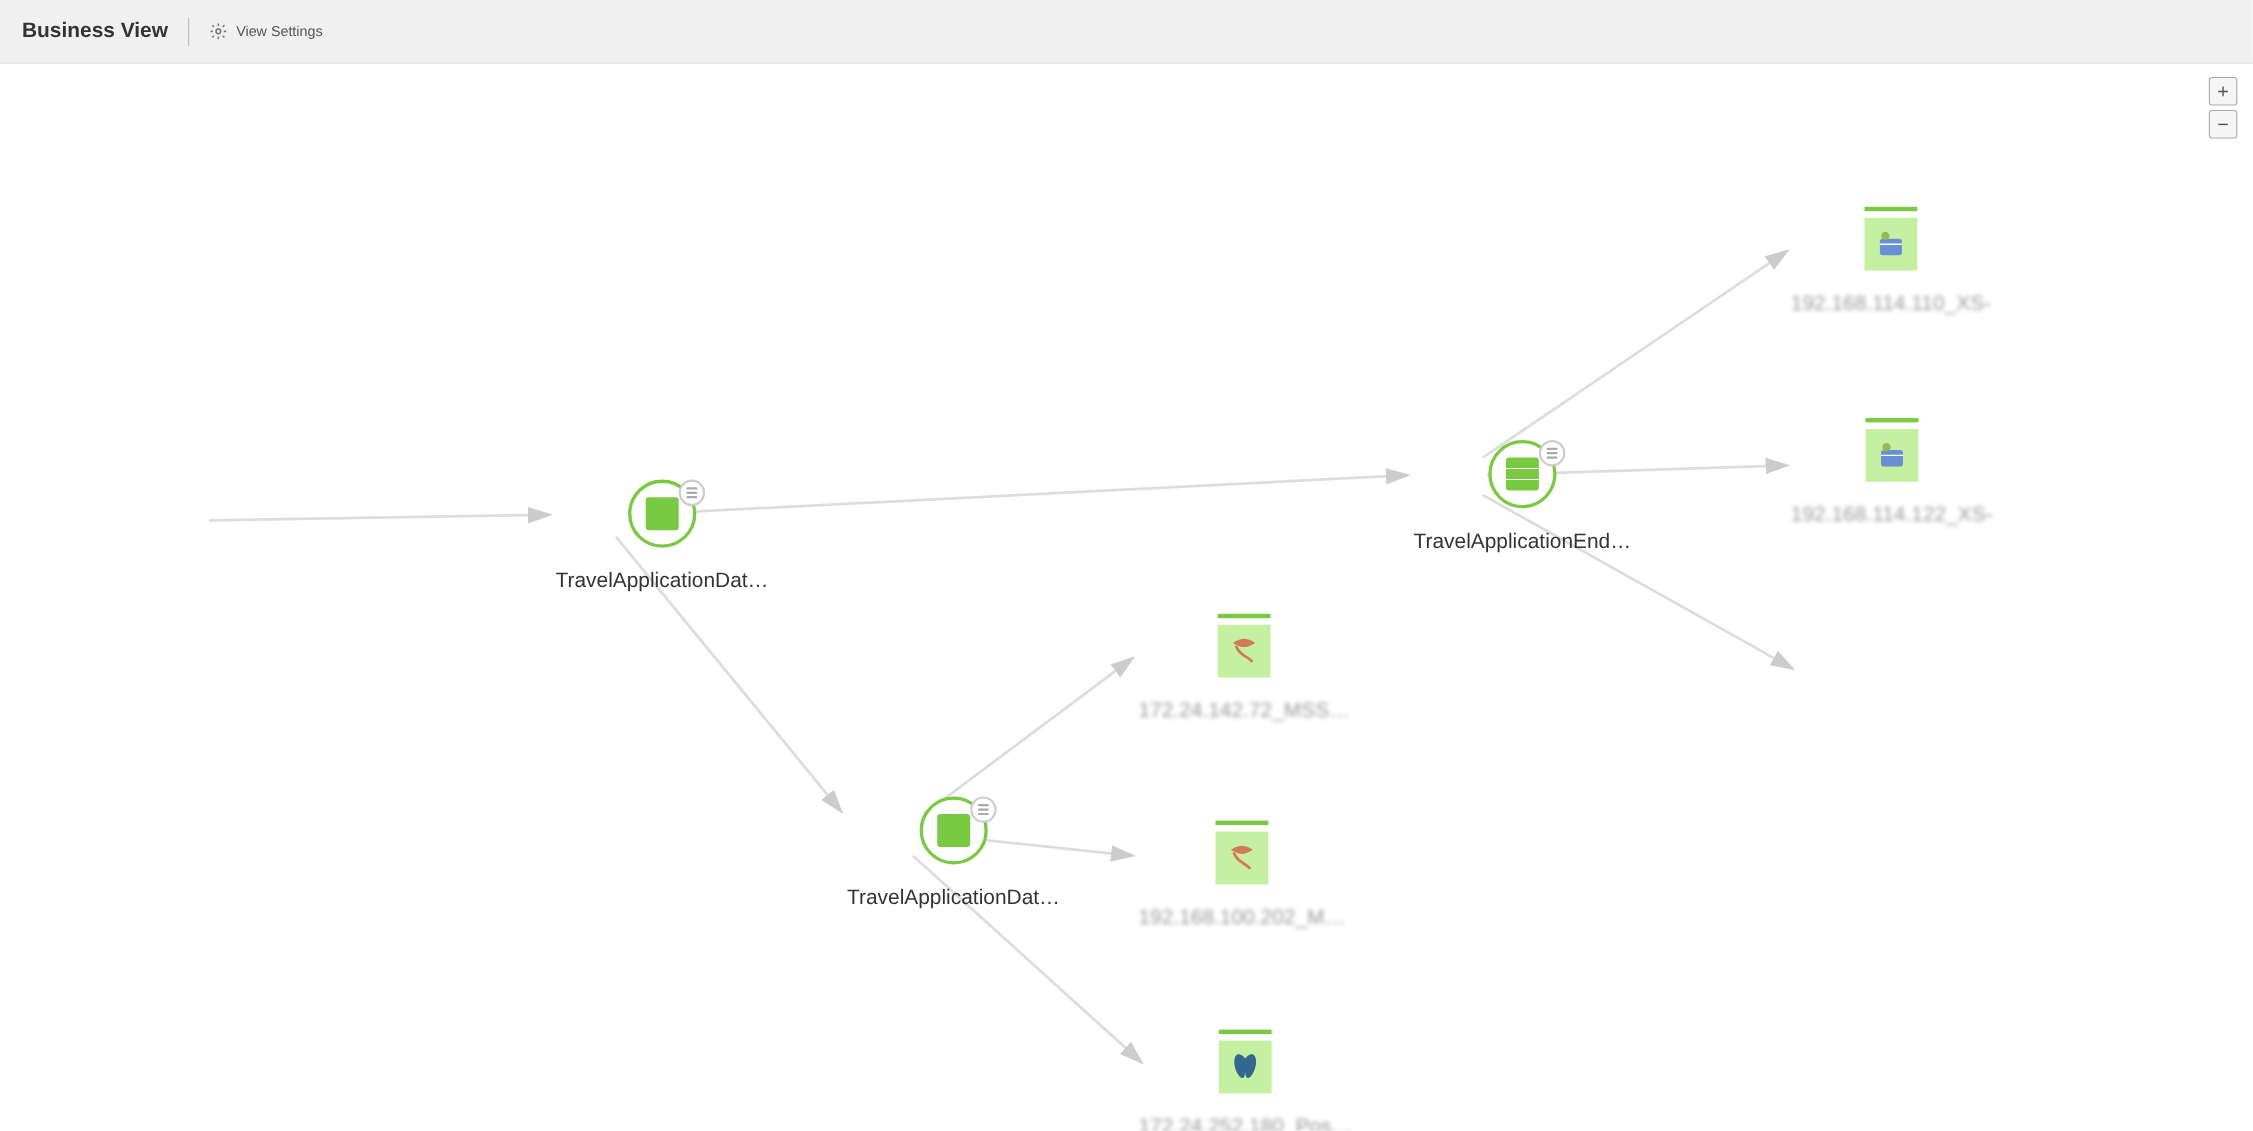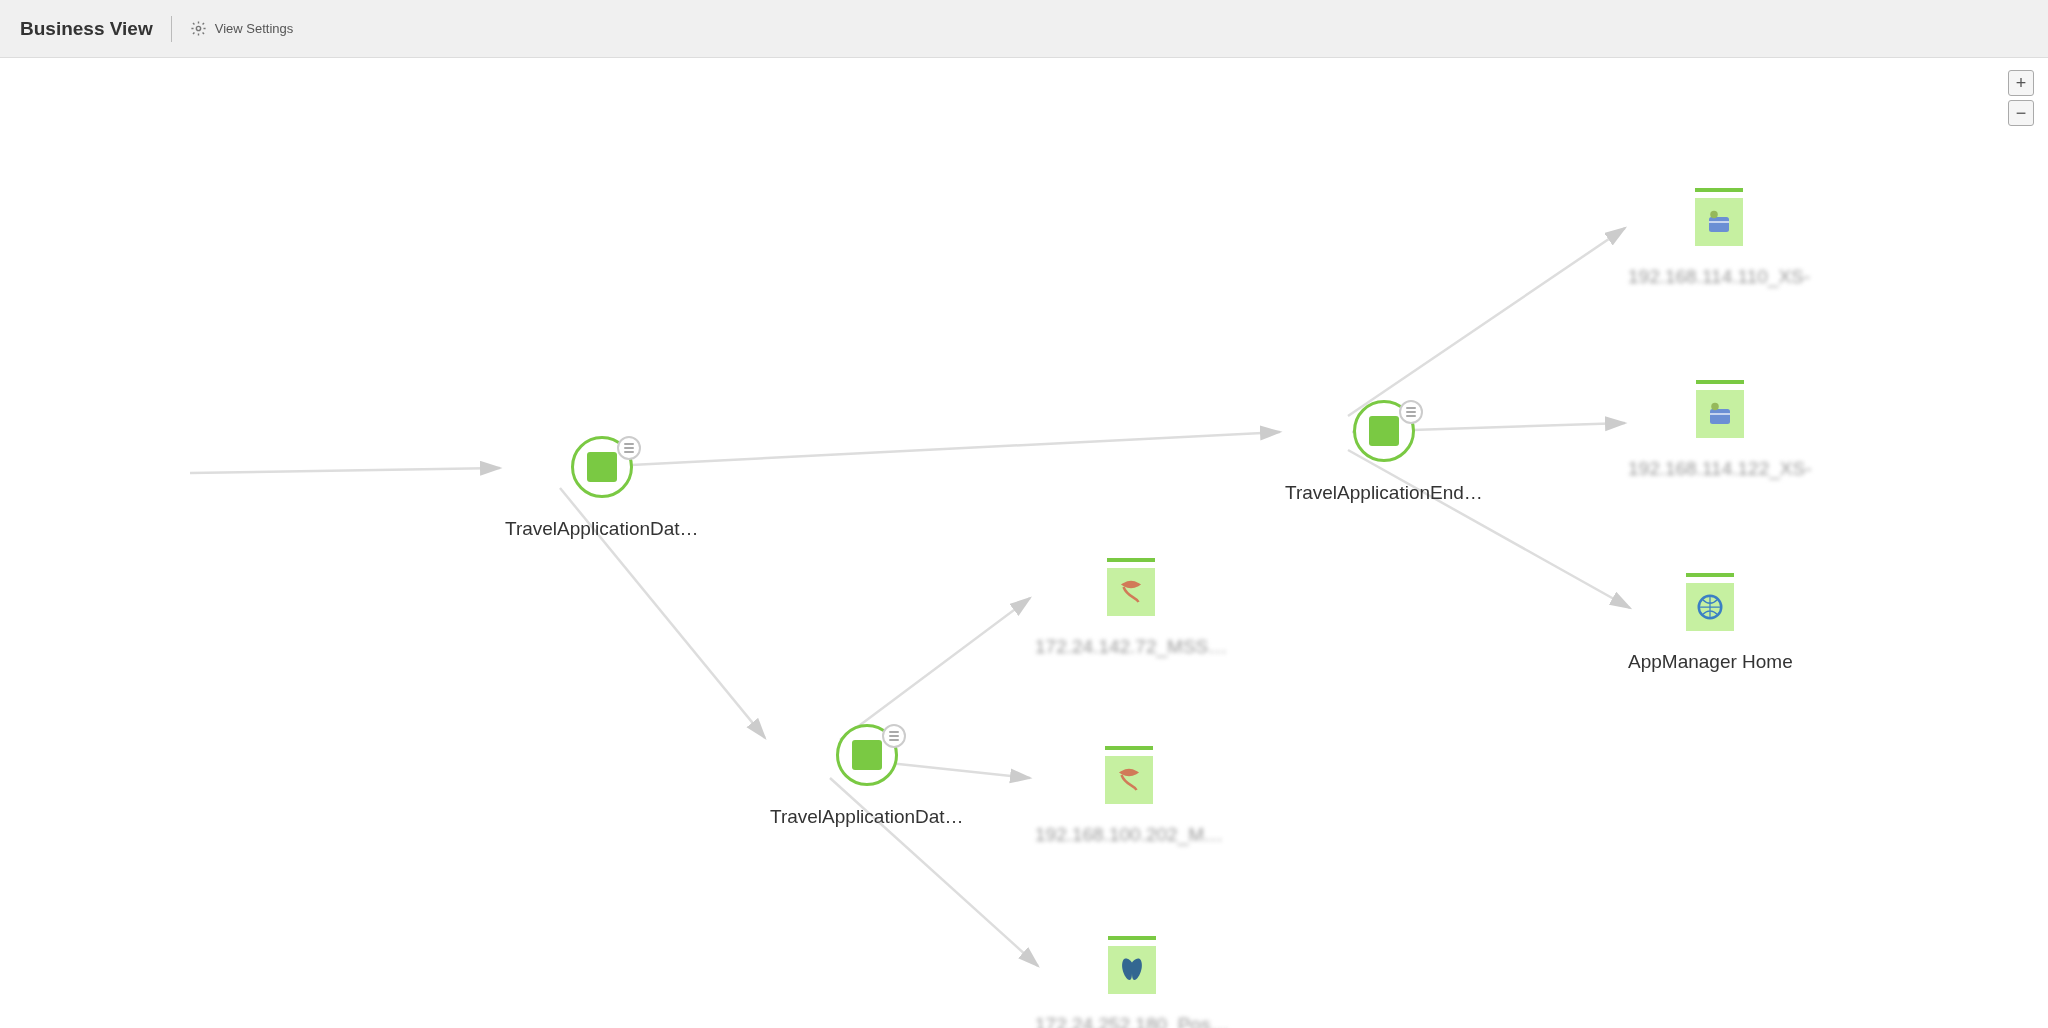--- a/index.html
+++ b/index.html
@@ -250,32 +250,20 @@
         <svg viewBox="0 0 24 24">
             <rect x="4" y="8" width="16" height="12" rx="2" fill="#6b8fd4"></rect>
             <path d="M4 12h16" stroke="#fff" stroke-width="1"></path>
             <circle cx="8" cy="6" r="3" fill="#95b85b"></circle>
           </svg>
       </div>
     </div>
     <span class="node-label blur">192.168.114.122_XS-</span>
   </div>
 
-  <div class="node" style="left:1628px; top:515px;">
-    <div class="leaf-icon">
-      <div class="leaf-bar"></div>
-      <div class="leaf-square">
-        <svg viewBox="0 0 24 24">
-            <circle cx="12" cy="12" r="9" fill="none" stroke="#3a7fc4" stroke-width="2"></circle>
-            <path d="M3 12h18M12 3v18M6 6c4 4 8 4 12 0M6 18c4-4 8-4 12 0" stroke="#3a7fc4" stroke-width="1" fill="none"></path>
-          </svg>
-      </div>
-    </div>
-    <span class="node-label">AppManager Home</span>
-  </div>
 
   <div class="node" style="left:1035px; top:500px;">
     <div class="leaf-icon">
       <div class="leaf-bar"></div>
       <div class="leaf-square">
         <svg viewBox="0 0 24 24">
             <path d="M4 6c0 0 4-3 8-3s8 3 8 3-4 3-8 3-8-3-8-3z" fill="#d17a58"></path>
             <path d="M6 8c3 8 10 8 12 12" stroke="#d17a58" stroke-width="2" fill="none"></path>
           </svg>
       </div>

